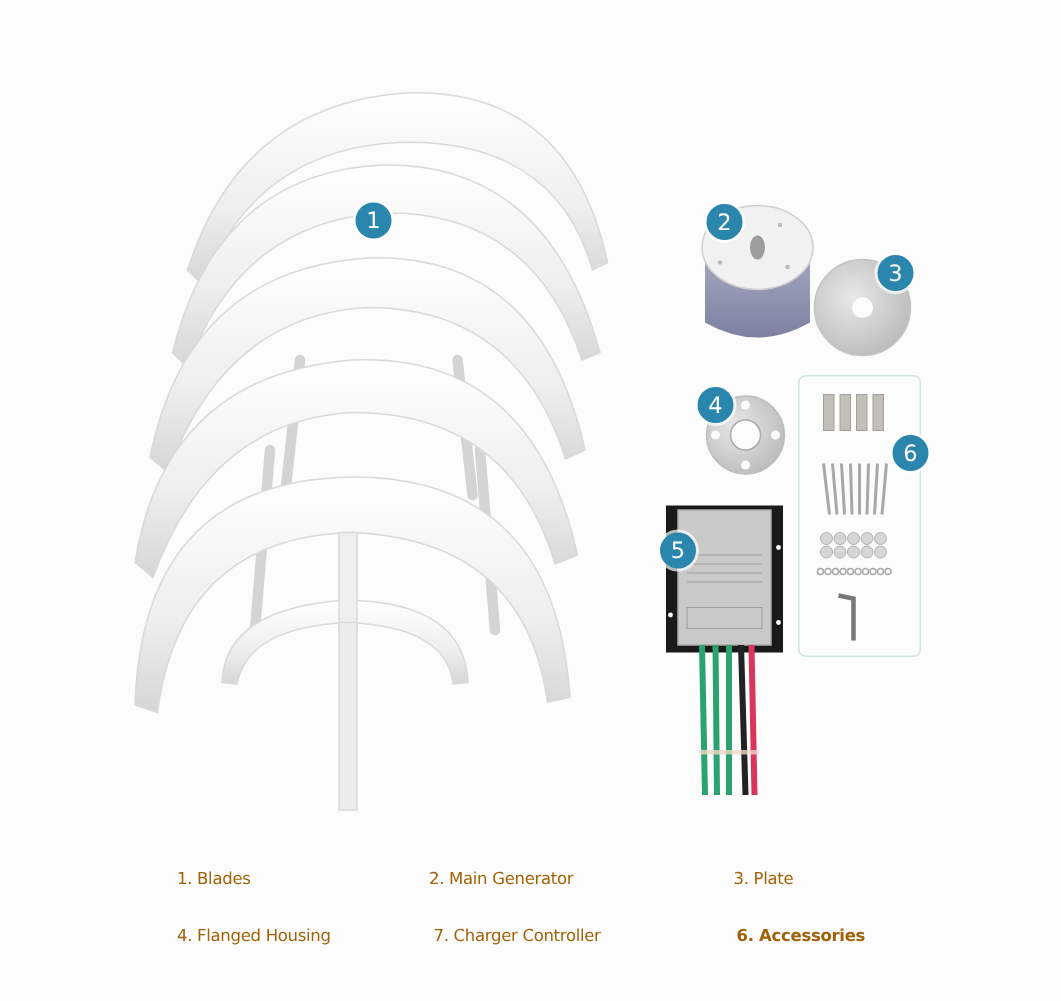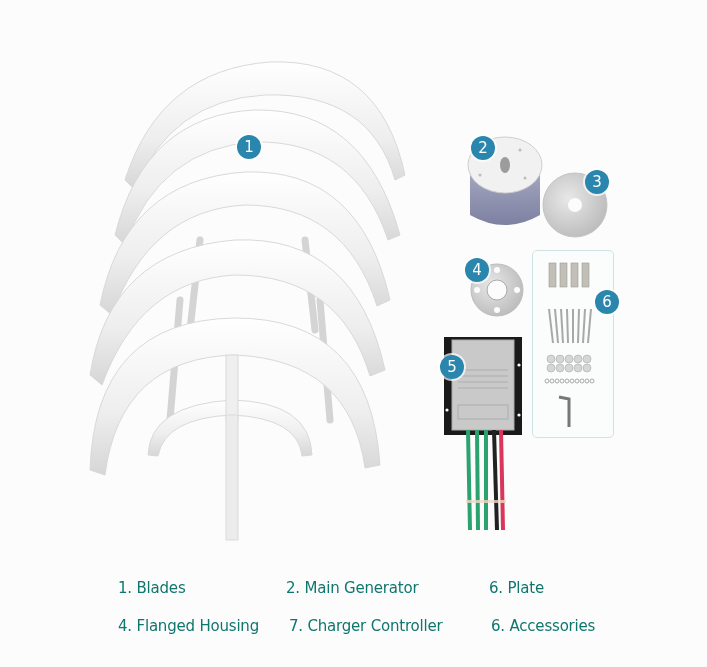--- a/index.html
+++ b/index.html
@@ -5,21 +5,21 @@
   html, body { margin:0; padding:0; }
   body { width:707px; height:667px; background:#fcfcfc; position:relative; overflow:hidden;
          font-family:"DejaVu Sans", sans-serif; }
   .stage { position:absolute; left:0; top:0; width:707px; height:667px; }
   .badge { position:absolute; width:24px; height:24px; border-radius:50%;
            background:#2a86ad; color:#fff; font-size:15px; line-height:24px; text-align:center;
            font-family:"DejaVu Sans", sans-serif; box-shadow:0 0 0 2px rgba(255,255,255,0.7); }
   .acc-box { position:absolute; left:532px; top:250px; width:80px; height:186px;
              border:1.5px solid #cfe3e4; border-radius:5px; background:#fbfdfd; }
   .captions { position:absolute; left:0; top:575px; width:707px; }
-  .cap { position:absolute; font-size:15px; color:#0f766e; white-space:nowrap;
+  .cap { position:absolute; font-size:11px; color:#a16207; white-space:nowrap;
          font-family:"DejaVu Sans", sans-serif; letter-spacing:-0.2px; }
   svg { position:absolute; left:0; top:0; }
 </style>
 </head>
 <body>
 
 <div class="stage">
 
   <svg width="707" height="667" viewBox="0 0 707 667">
     <defs>
@@ -161,18 +161,18 @@
   <div class="badge" style="left:237px;top:135px;">1</div>
   <div class="badge" style="left:471px;top:136px;">2</div>
   <div class="badge" style="left:585px;top:170px;">3</div>
   <div class="badge" style="left:465px;top:258px;">4</div>
   <div class="badge" style="left:440px;top:355px;">5</div>
   <div class="badge" style="left:595px;top:290px;">6</div>
 
   <div class="captions">
     <span class="cap" style="left:118px;top:4px;">1. Blades</span>
     <span class="cap" style="left:286px;top:4px;text-align:right;">2. Main Generator</span>
-    <span class="cap" style="left:489px;top:4px;">6. Plate</span>
+    <span class="cap" style="left:489px;top:4px;">3. Plate</span>
     <span class="cap" style="left:118px;top:42px;text-align:center;">4. Flanged Housing</span>
     <span class="cap" style="left:289px;top:42px;">7. Charger Controller</span>
-    <span class="cap" style="left:491px;top:42px;">6. Accessories</span>
+    <span class="cap" style="left:491px;top:42px;font-weight:bold;">6. Accessories</span>
   </div>
 </div>
 
 </body></html>

